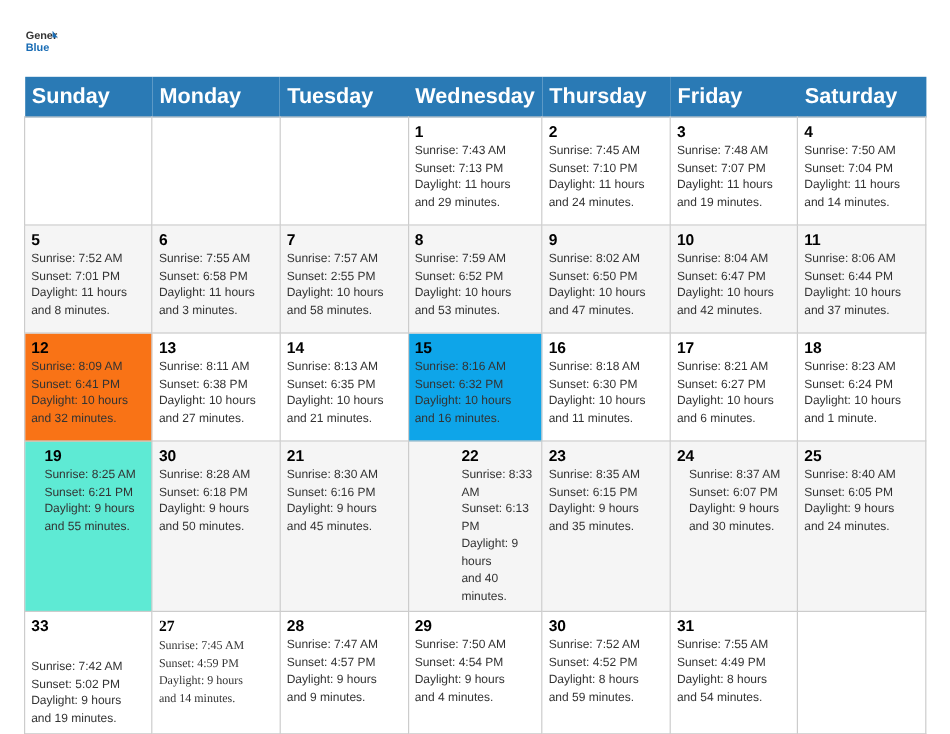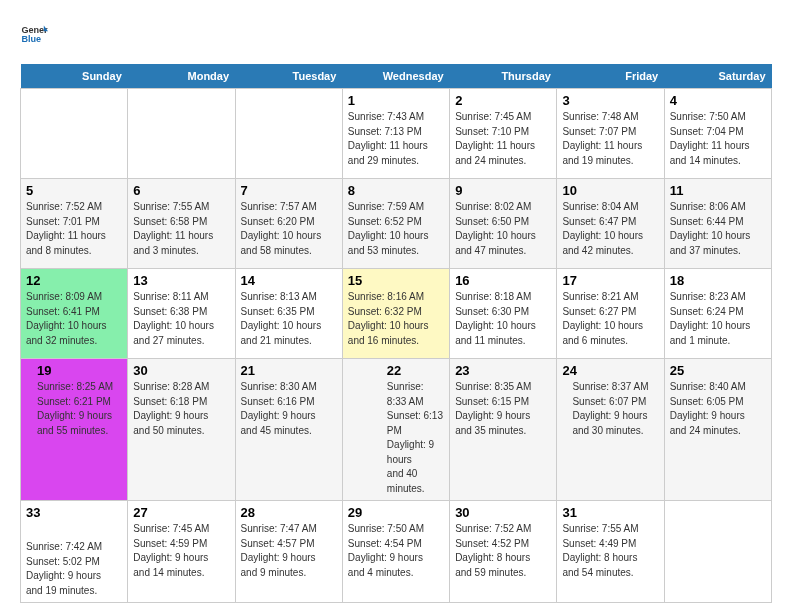--- a/index.html
+++ b/index.html
@@ -39,23 +39,23 @@
       color: #555;
     }
     table {
       width: 100%;
       border-collapse: collapse;
       font-size: 10.5px;
     }
     th {
       background-color: #2a7ab5;
       color: #fff;
-      text-align: right;
+      text-align: left;
       padding: 6px 6px;
-      font-size: 11px;
+      font-size: 18px;
       font-weight: bold;
     }
     td {
       border: 1px solid #ccc;
       vertical-align: top;
       padding: 4px 5px;
       width: calc(100% / 7);
       height: 90px;
     }
     .day-number {
@@ -158,21 +158,21 @@
         <td style="background-color: rgb(245, 245, 245);">
           <span class="day-number">6</span>
           <div class="day-info" style="white-space: pre-line;">Sunrise: 7:55 AM
 Sunset: 6:58 PM
 Daylight: 11 hours
 and 3 minutes.</div>
         </td>
         <td style="background-color: rgb(245, 245, 245);">
           <span class="day-number">7</span>
           <div class="day-info" style="white-space: pre-line;">Sunrise: 7:57 AM
-Sunset: 6:20 PM
+Sunset: 2:55 PM
 Daylight: 10 hours
 and 58 minutes.</div>
         </td>
         <td style="background-color: rgb(245, 245, 245);">
           <span class="day-number">8</span>
           <div class="day-info" style="white-space: pre-line;">Sunrise: 7:59 AM
 Sunset: 6:52 PM
 Daylight: 10 hours
 and 53 minutes.</div>
         </td>
@@ -192,42 +192,42 @@
         </td>
         <td style="background-color: rgb(245, 245, 245);">
           <span class="day-number">11</span>
           <div class="day-info" style="white-space: pre-line;">Sunrise: 8:06 AM
 Sunset: 6:44 PM
 Daylight: 10 hours
 and 37 minutes.</div>
         </td>
       </tr>
       <tr>
-        <td style="background-color: #86efac;">
+        <td style="background-color: #f97316;">
           <span class="day-number">12</span>
           <div class="day-info" style="white-space: pre-line;">Sunrise: 8:09 AM
 Sunset: 6:41 PM
 Daylight: 10 hours
 and 32 minutes.</div>
         </td>
         <td style="background-color: rgb(255, 255, 255);">
           <span class="day-number">13</span>
           <div class="day-info" style="white-space: pre-line;">Sunrise: 8:11 AM
 Sunset: 6:38 PM
 Daylight: 10 hours
 and 27 minutes.</div>
         </td>
         <td style="background-color: rgb(255, 255, 255);">
           <span class="day-number">14</span>
           <div class="day-info" style="white-space: pre-line;">Sunrise: 8:13 AM
 Sunset: 6:35 PM
 Daylight: 10 hours
 and 21 minutes.</div>
         </td>
-        <td style="background-color: #fef9c3;">
+        <td style="background-color: #0ea5e9;">
           <span class="day-number">15</span>
           <div class="day-info" style="white-space: pre-line;">Sunrise: 8:16 AM
 Sunset: 6:32 PM
 Daylight: 10 hours
 and 16 minutes.</div>
         </td>
         <td style="background-color: rgb(255, 255, 255);">
           <span class="day-number">16</span>
           <div class="day-info" style="white-space: pre-line;">Sunrise: 8:18 AM
 Sunset: 6:30 PM
@@ -243,21 +243,21 @@
         </td>
         <td style="background-color: rgb(255, 255, 255);">
           <span class="day-number">18</span>
           <div class="day-info" style="white-space: pre-line;">Sunrise: 8:23 AM
 Sunset: 6:24 PM
 Daylight: 10 hours
 and 1 minute.</div>
         </td>
       </tr>
       <tr>
-        <td style="background-color: #d946ef; padding-left: 16px;">
+        <td style="background-color: #5eead4; padding-left: 16px;">
           <span class="day-number">19</span>
           <div class="day-info" style="white-space: pre-line;">Sunrise: 8:25 AM
 Sunset: 6:21 PM
 Daylight: 9 hours
 and 55 minutes.</div>
         </td>
         <td style="background-color: rgb(245, 245, 245);">
           <span class="day-number">30</span>
           <div class="day-info" style="white-space: pre-line;">Sunrise: 8:28 AM
 Sunset: 6:18 PM
@@ -301,21 +301,21 @@
         </td>
       </tr>
       <tr>
         <td style="background-color: rgb(255, 255, 255);">
           <span class="day-number">33</span>
           <div class="day-info" style="white-space: pre-line; margin-top: 20px;">Sunrise: 7:42 AM
 Sunset: 5:02 PM
 Daylight: 9 hours
 and 19 minutes.</div>
         </td>
-        <td style="background-color: rgb(255, 255, 255);">
+        <td style="background-color: rgb(255, 255, 255); font-family: Liberation Serif, serif;">
           <span class="day-number">27</span>
           <div class="day-info" style="white-space: pre-line;">Sunrise: 7:45 AM
 Sunset: 4:59 PM
 Daylight: 9 hours
 and 14 minutes.</div>
         </td>
         <td style="background-color: rgb(255, 255, 255);">
           <span class="day-number">28</span>
           <div class="day-info" style="white-space: pre-line;">Sunrise: 7:47 AM
 Sunset: 4:57 PM

